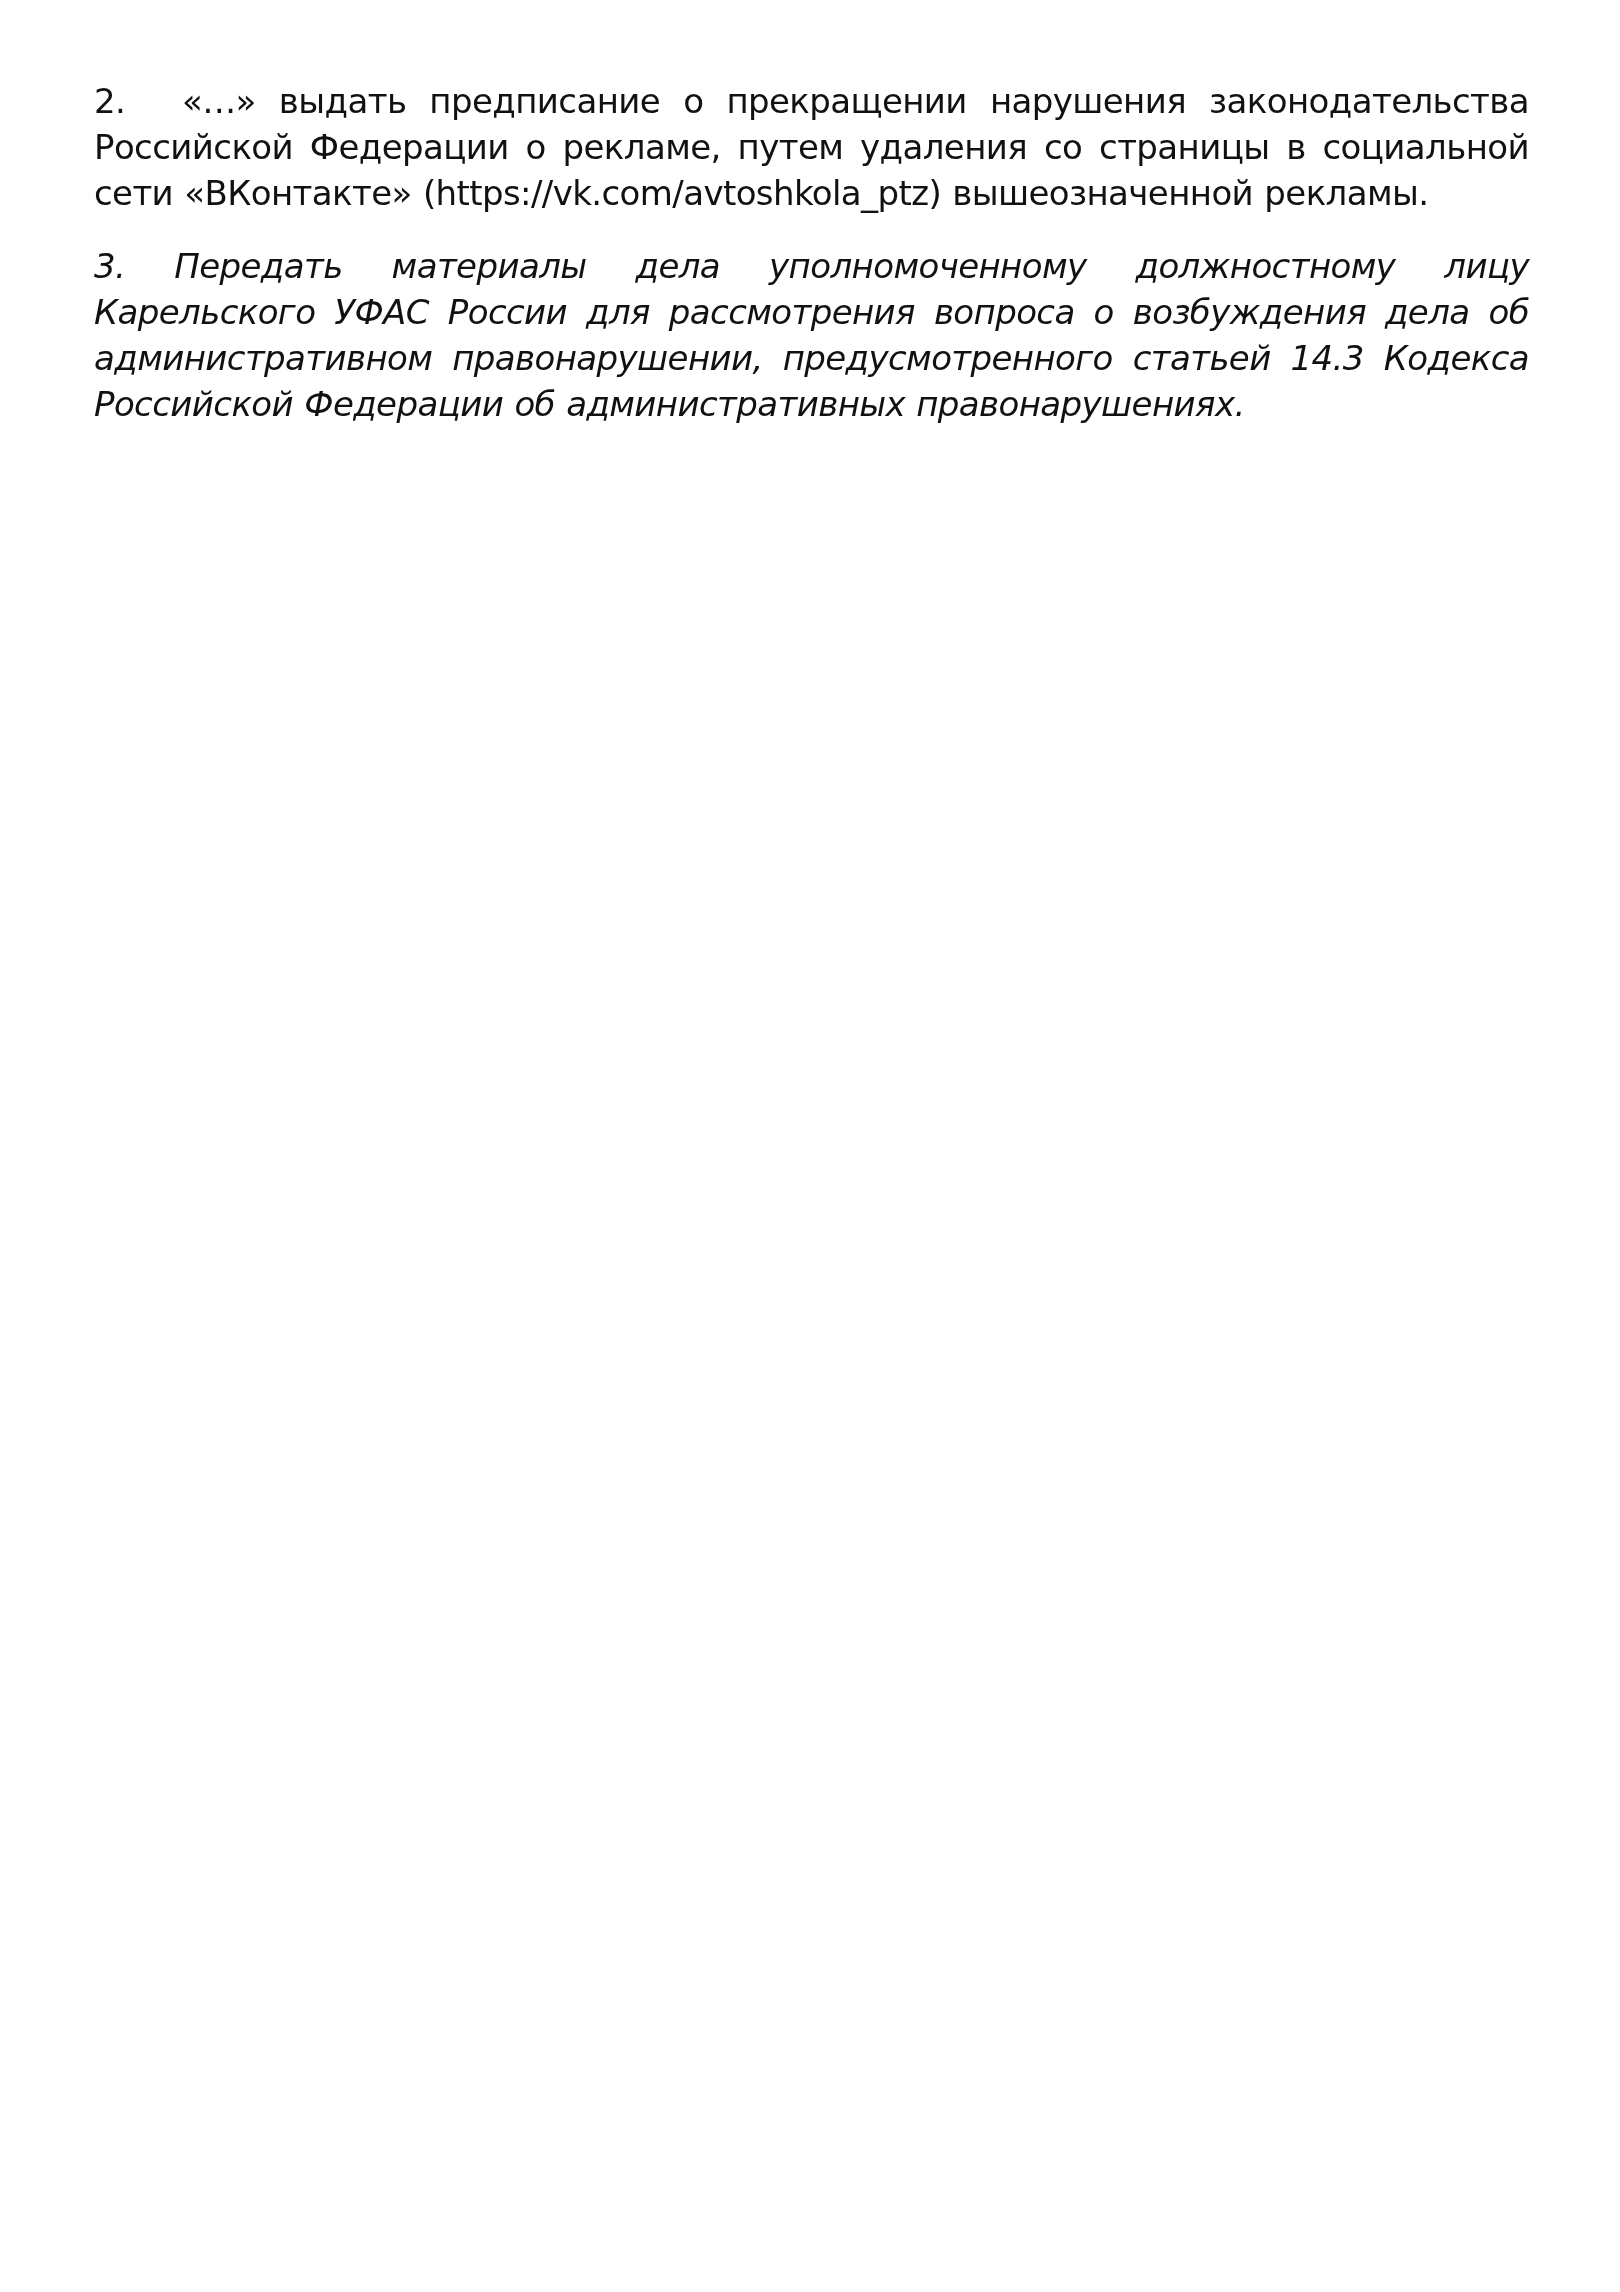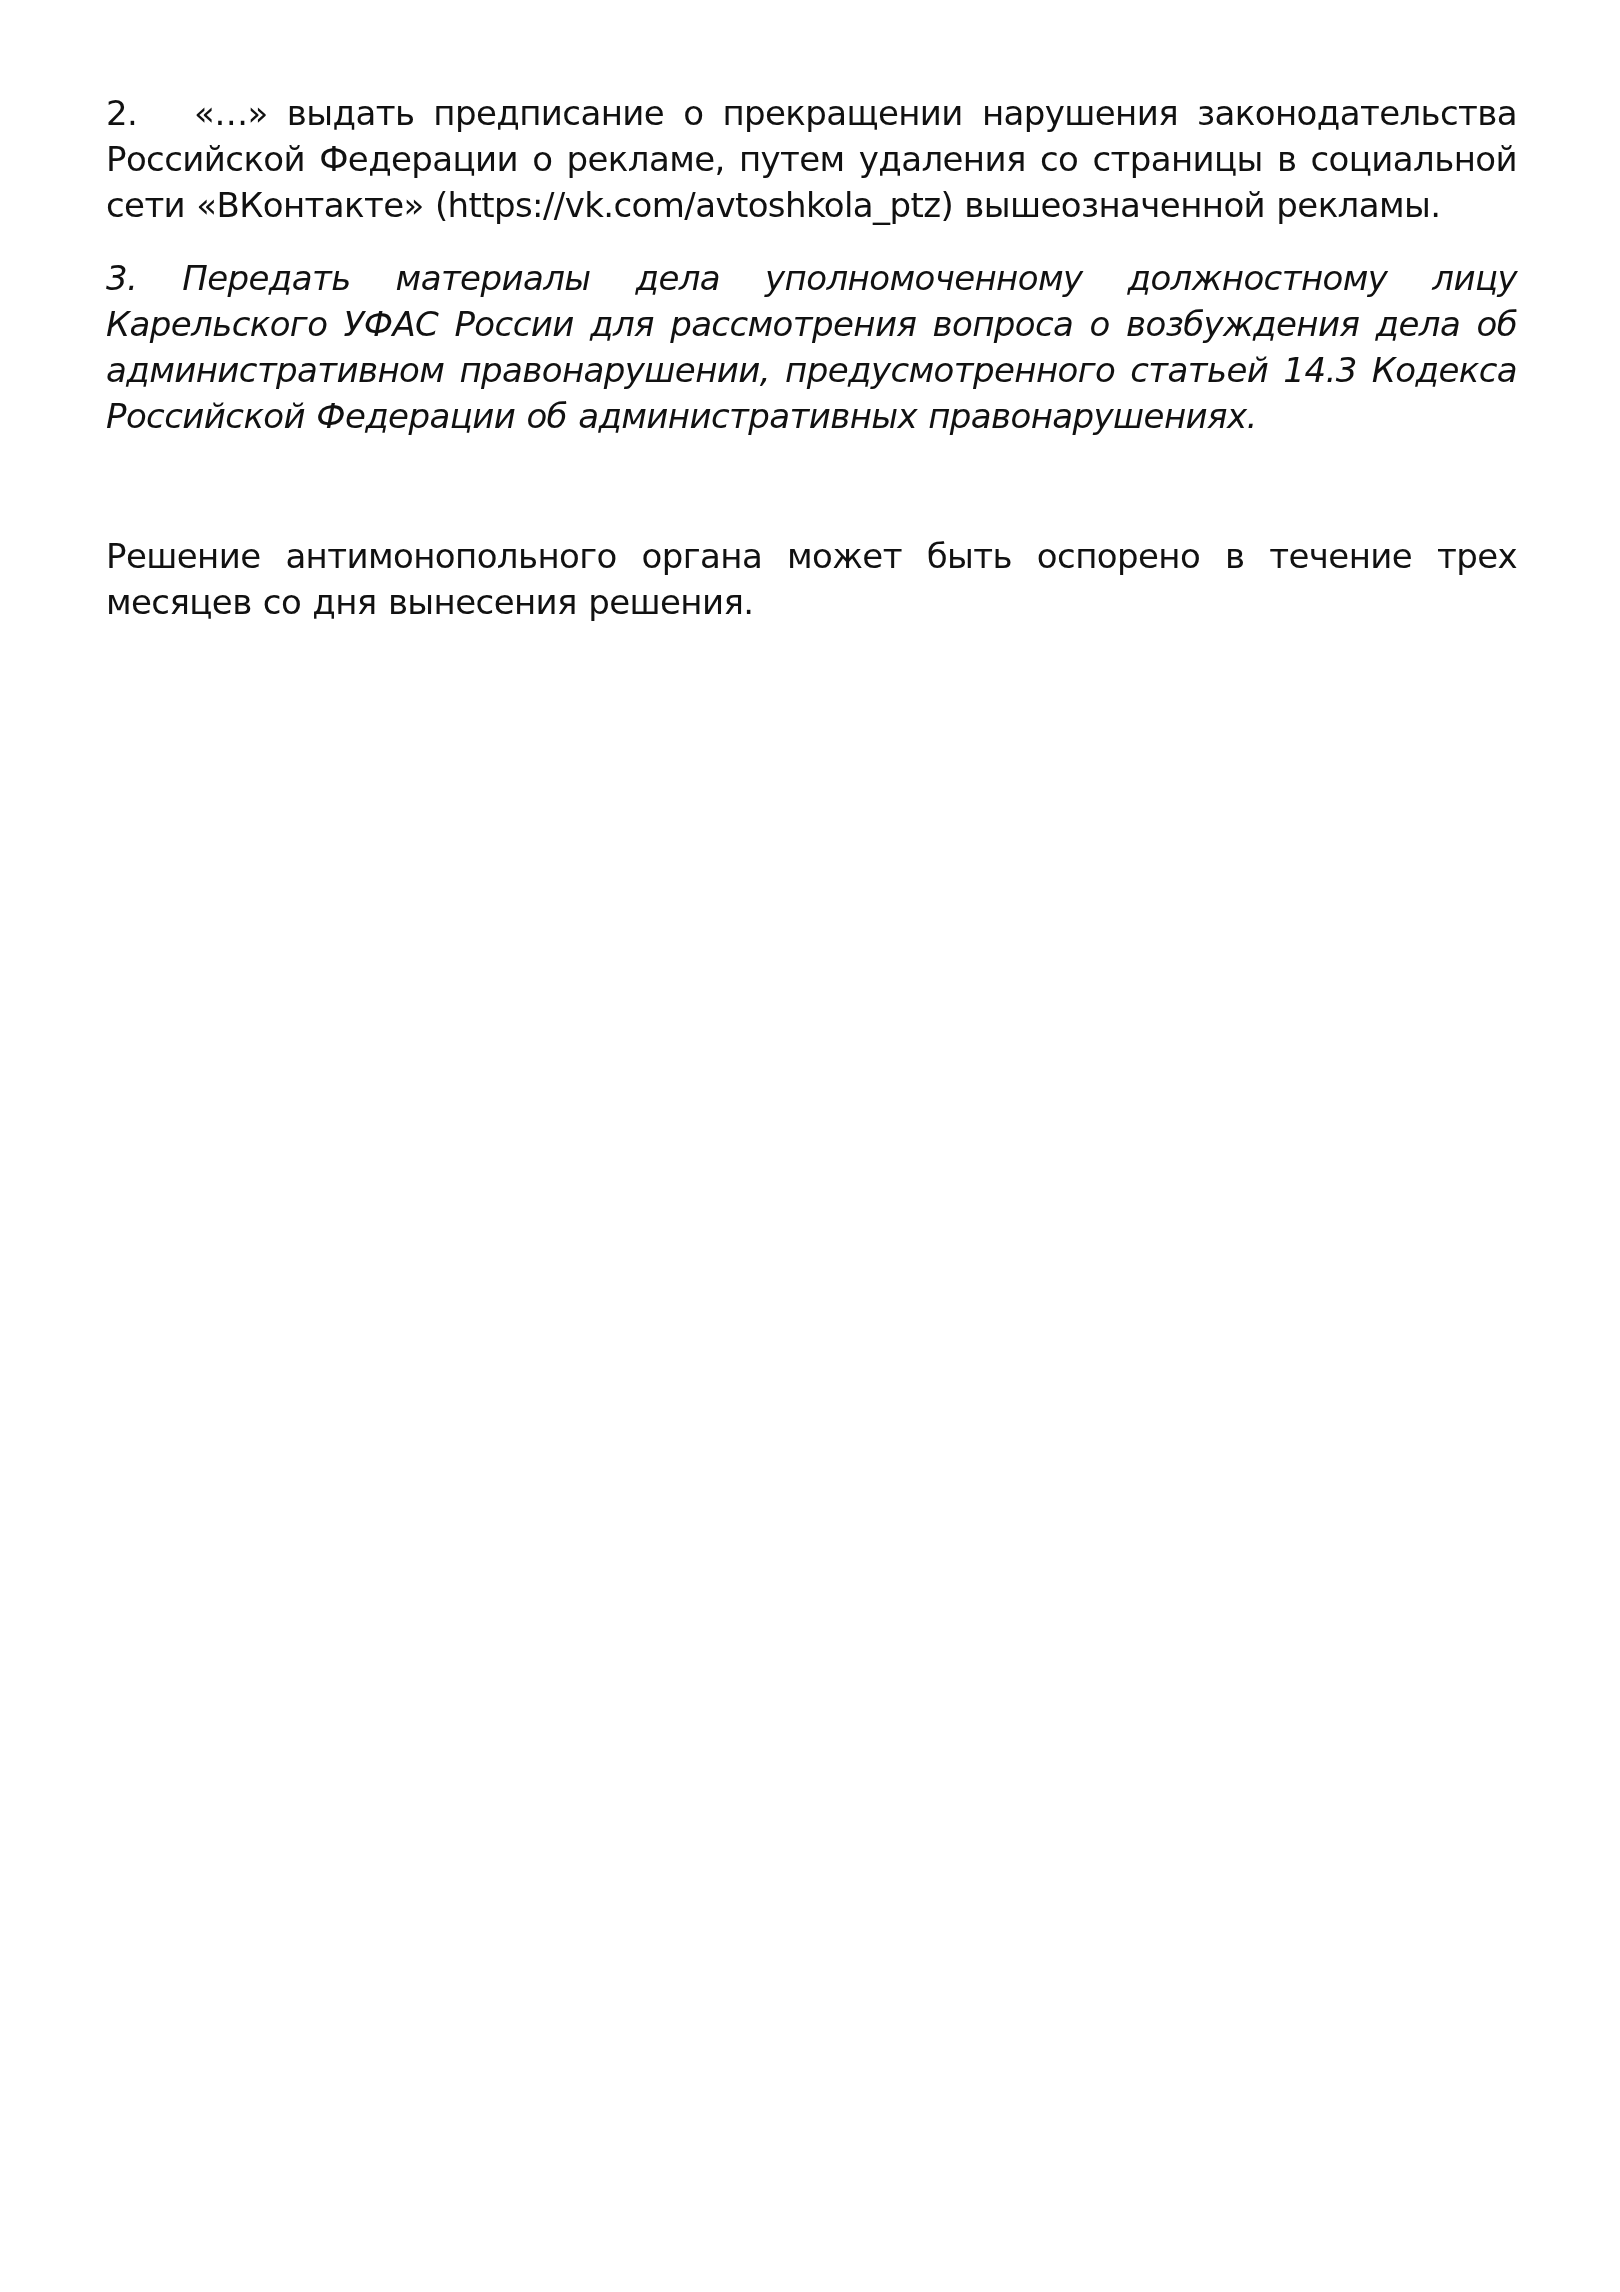--- a/index.html
+++ b/index.html
@@ -15,21 +15,21 @@
       color: #111111;
       font-family: "DejaVu Sans", sans-serif;
     }
     .page {
       position: absolute;
       left: 94px;
       top: 78px;
       width: 1435px;
     }
     .para {
-      margin: 12px;
+      margin: 0;
       font-size: 34px;
       line-height: 46px;
       text-align: justify;
       letter-spacing: -0.6px;
       word-spacing: 1px;
     }
     .para-2 { }
     .para-3 { margin-top: 27.4px; font-style: italic; }
     .para-final { margin-top: 94px; }
     .num { display: inline-block; }
@@ -42,16 +42,15 @@
 
   <p class="para para-2">
     <span class="num num-2">2.</span><span>«…» выдать предписание о прекращении нарушения законодательства Российской Федерации о рекламе, путем удаления со страницы в социальной сети «ВКонтакте» (https://vk.com/avtoshkola_ptz) вышеозначенной рекламы.</span>
   </p>
 
   <p class="para para-3">
     <span class="num">3.</span>
     <span>Передать материалы дела уполномоченному должностному лицу Карельского УФАС России для рассмотрения вопроса о возбуждения дела об административном правонарушении, предусмотренного статьей 14.3 Кодекса Российской Федерации об административных правонарушениях.</span>
   </p>
 
-  <p class="para para-final">Решение антимонопольного органа может быть оспорено в течение трех месяцев со дня вынесения решения.</p>
 
 </div>
 
 
 </body></html>

